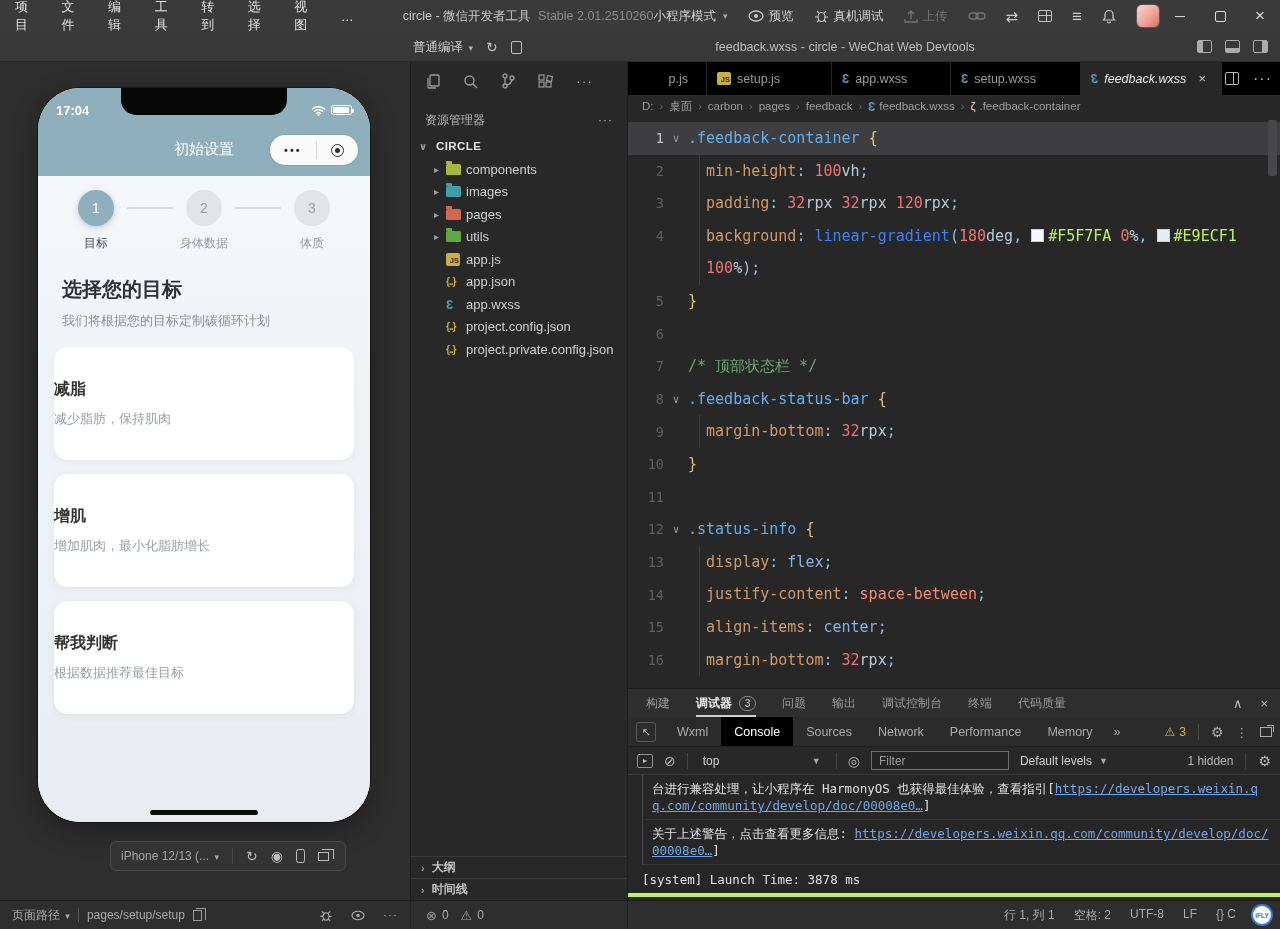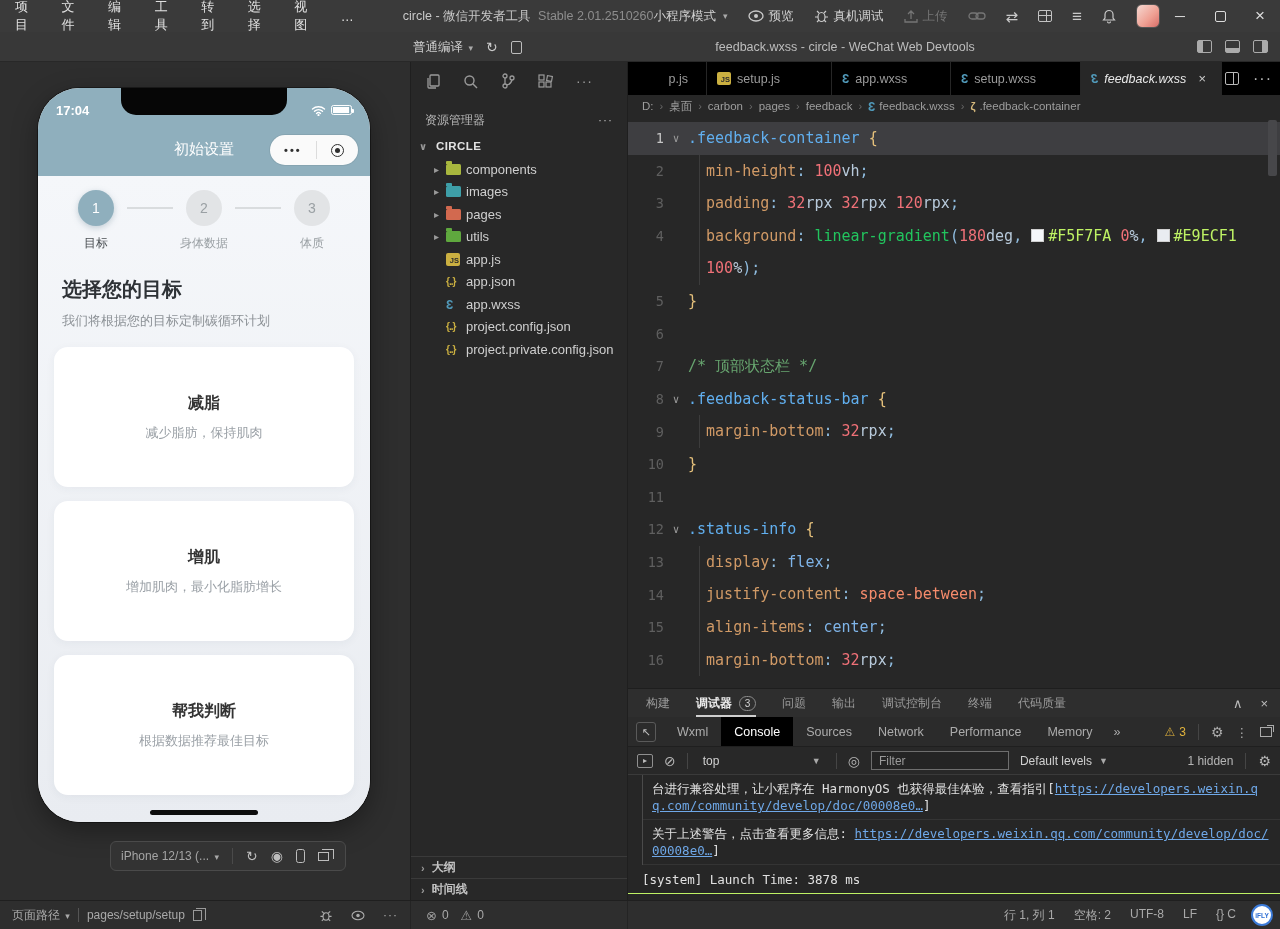--- a/index.html
+++ b/index.html
@@ -60,21 +60,21 @@
   #steps{display:flex;justify-content:center;align-items:flex-start;padding-top:14px;}
   .step{display:flex;flex-direction:column;align-items:center;width:62px;}
   .step-circle{width:36px;height:36px;border-radius:50%;display:flex;align-items:center;justify-content:center;font-size:14px;background:#E2E4E6;color:#9aa0a4;}
   .step.active .step-circle{background:#8FAFBD;color:#fff;box-shadow:0 2px 6px rgba(100,130,145,.35);}
   .step-label{margin-top:9px;font-size:12px;color:#9aa0a4;white-space:nowrap;}
   .step.active .step-label{color:#4a4f53;}
   .step-line{width:46px;height:2px;background:#D9DCDE;margin-top:17px;}
   #goal-heading{margin:24px 24px 0;font-size:20px;font-weight:bold;color:#2e3236;}
   #goal-sub{margin:9px 24px 0;font-size:13px;color:#8c9196;}
   #cards{margin:17px 16px 0;display:flex;flex-direction:column;gap:14px;}
-  .goal-card{height:140px;background:#fff;border-radius:14px;display:flex;flex-direction:column;align-items:center;justify-content:center;box-shadow:0 2px 10px rgba(40,60,80,.05);}
+  .goal-card{height:113px;background:#fff;border-radius:14px;display:flex;flex-direction:column;justify-content:center;box-shadow:0 2px 10px rgba(40,60,80,.05);}
   .goal-title{font-size:16px;font-weight:bold;color:#333;}
   .goal-desc{margin-top:10px;font-size:13px;color:#9aa0a6;}
   #next-btn{position:absolute;left:16px;right:16px;bottom:24px;height:40px;border-radius:20px;background:#9DBECB;color:#fff;font-size:15px;display:flex;align-items:center;justify-content:center;}
   #home-indicator{position:absolute;bottom:7px;left:50%;transform:translateX(-50%);width:108px;height:5px;border-radius:3px;background:#0d0d0d;}
   #device-toolbar{position:absolute;left:110px;top:779px;width:236px;height:30px;border:1px solid #4a4a4a;border-radius:6px;display:flex;align-items:center;gap:13px;padding:0 10px;color:#a5a5a5;font-size:12px;background:#333;}
   #device-toolbar .dev-div{width:1px;height:16px;background:#4a4a4a;}
   .dt-ic{color:#bdbdbd;font-size:14px;line-height:1;}
   .phone-ic{width:9px;height:14px;border:1.3px solid #bdbdbd;border-radius:2.5px;}
   .wins-ic{width:11px;height:9px;border:1.3px solid #bdbdbd;position:relative;}
   .wins-ic::before{content:"";position:absolute;left:3px;top:-4px;width:11px;height:9px;border:1.3px solid #bdbdbd;border-bottom:none;border-left:none;}
@@ -114,21 +114,21 @@
   #code-area{position:absolute;top:55px;left:0;right:0;bottom:212px;padding-top:5px;font-family:"DejaVu Sans Mono","Liberation Mono",monospace;font-size:15px;overflow:hidden;}
   .code-row{display:flex;height:32.6px;align-items:center;}
   .code-row.cur{background:#3E3E41;}
   .lnum{width:36px;text-align:right;color:#5f5f5f;font-size:13.5px;flex:none;}
   .code-row.cur .lnum{color:#c6c6c6;}
   .fold{width:24px;text-align:center;color:#9a9a9a;font-size:11px;flex:none;}
   .code-text{white-space:pre;position:relative;flex:1;height:100%;line-height:32.6px;color:#cccccc;}
   .code-text.ind::before{content:"";position:absolute;left:11px;top:0;bottom:0;border-left:1px solid #3c3c3c;}
   .tk-sel{color:#61AFEF;} .tk-brace{color:#E5C07B;} .tk-prop{color:#D19A66;}
   .tk-punc{color:#8FBCDF;} .tk-num{color:#F07178;} .tk-unit{color:#B8CADB;}
-  .tk-func{color:#22c55e;} .tk-hex{color:#bef264;} .tk-comment{color:#67A56F;}
+  .tk-func{color:#3b82f6;} .tk-hex{color:#bef264;} .tk-comment{color:#67A56F;}
   .tk-kw1{color:#7FB4E8;} .tk-kw2{color:#F78C6C;}
   .swatch{display:inline-block;width:13px;height:13px;border:1px solid #cfcfcf;vertical-align:-1px;margin-right:4px;}
   #ed-scroll{position:absolute;right:3px;top:58px;width:9px;height:56px;background:#47474a;border-radius:2px;}
 
   
   #debug{position:absolute;left:0;right:0;bottom:0;height:212px;border-top:1px solid #1e1e1e;background:#262626;}
   #paneltabs{height:28px;display:flex;align-items:stretch;padding-left:18px;gap:26px;font-size:12px;color:#9a9a9a;background:#2e2e2e;position:relative;}
   .ptab{display:flex;align-items:center;gap:7px;}
   .ptab.active{color:#ececec;font-weight:bold;box-shadow:inset 0 -2px 0 #cfcfcf;}
   .badge3{min-width:17px;height:15px;border:1px solid #8a8a8a;border-radius:8px;font-size:10px;font-weight:normal;display:flex;align-items:center;justify-content:center;padding:0 4px;color:#d2d2d2;}
@@ -146,21 +146,21 @@
   #console-toolbar{height:28px;display:flex;align-items:center;gap:11px;padding:0 9px;border-bottom:1px solid #3a3a3a;background:#282828;color:#b5b5b5;font-size:12px;}
   .panelarrow-ic{width:16px;height:14px;border:1px solid #8f8f8f;border-radius:2px;display:flex;align-items:center;justify-content:center;color:#bdbdbd;font-size:8px;}
   #ctx-select{width:126px;display:flex;justify-content:space-between;align-items:center;color:#d0d0d0;padding:2px 4px;}
   #filter-input{width:138px;height:19px;border:1px solid #6e6e6e;background:#242424;color:#9a9a9a;display:flex;align-items:center;padding:0 7px;}
   #levels-select{display:flex;align-items:center;gap:5px;color:#d0d0d0;}
   #ct-right{margin-left:auto;display:flex;align-items:center;gap:12px;}
   #console-body{position:absolute;top:86px;left:0;right:0;bottom:0;background:#262626;font-family:"DejaVu Sans Mono","Liberation Mono",monospace;font-size:12.5px;color:#e0e0e0;overflow:hidden;}
   #console-group{margin-left:14px;border-left:1px solid #4a4a4a;}
   .console-row{padding:5px 10px 5px 9px;border-bottom:1px solid #343434;line-height:17px;word-break:break-all;}
   .clink{color:#6FA8E8;text-decoration:underline;}
-  .console-sys{padding:6px 10px 5px 14px;line-height:17px;border-bottom:1px solid #bef264;}
+  .console-sys{padding:6px 10px 5px 14px;line-height:17px;border-bottom:4px solid #bef264;}
   #console-prompt{padding:5px 10px 4px 14px;color:#4F8FE6;font-weight:bold;font-size:13px;}
 
   
   #statusbar{position:absolute;left:0;right:0;bottom:0;height:29px;background:#2e2e2e;border-top:1px solid #1f1f1f;display:flex;font-size:12px;color:#a9a9a9;z-index:30;}
   #sb-left{width:410px;display:flex;align-items:center;padding:0 12px;gap:8px;position:relative;}
   #sb-left .sb-div{width:1px;height:14px;background:#555;}
   #sb-left-ics{position:absolute;right:12px;display:flex;align-items:center;gap:17px;color:#ababab;}
   .copy-ic{width:9px;height:11px;border:1px solid #9a9a9a;position:relative;display:inline-block;}
   .copy-ic::before{content:"";position:absolute;left:2px;top:-3px;width:9px;height:11px;border-top:1px solid #9a9a9a;border-right:1px solid #9a9a9a;}
   #sb-mid{width:218px;display:flex;align-items:center;padding-left:15px;gap:12px;border-left:1px solid #242424;border-right:1px solid #242424;}

